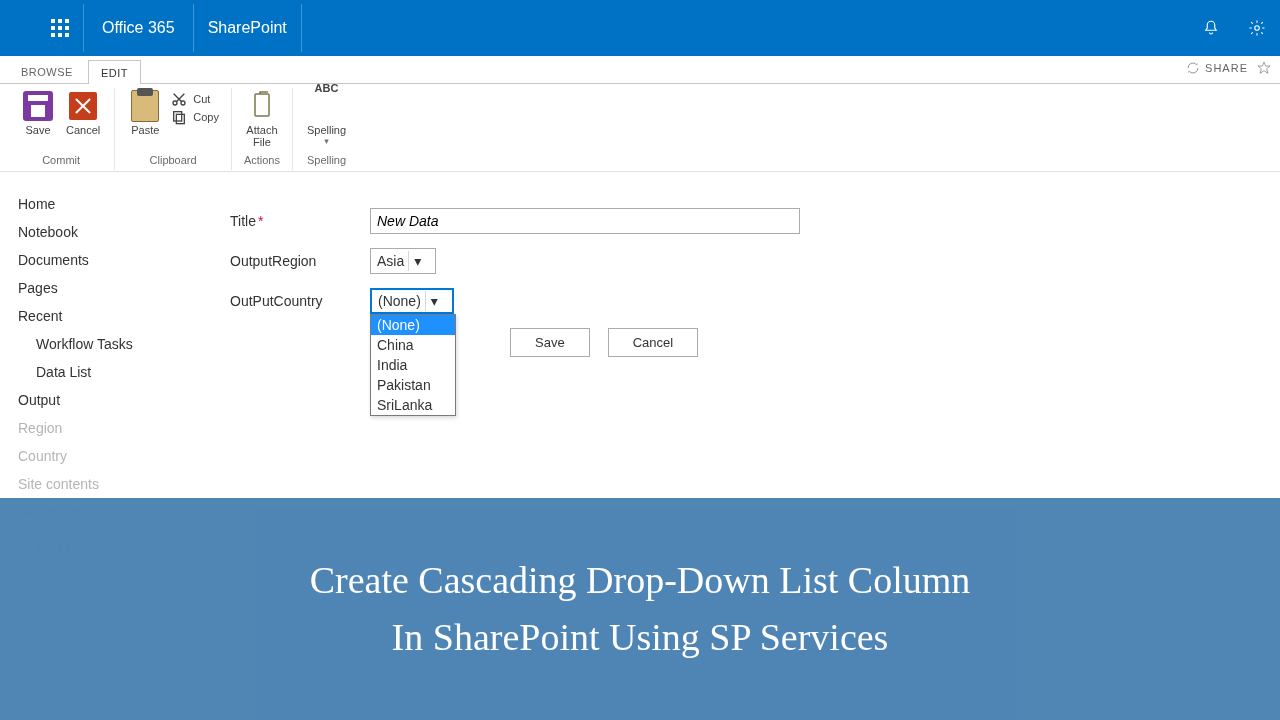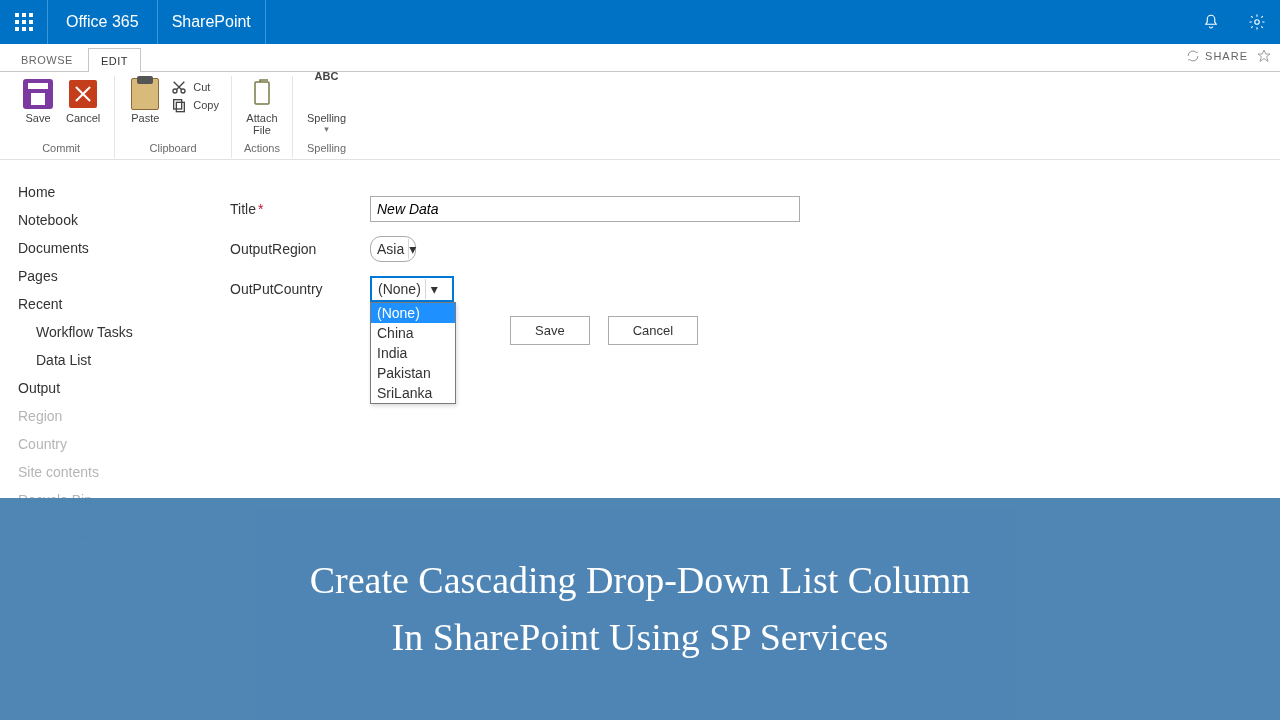--- a/index.html
+++ b/index.html
@@ -9,25 +9,26 @@
     color: #333;
     background: #fff;
     width: 1280px;
     height: 720px;
     overflow: hidden;
     position: relative;
   }
   
   .suitebar {
     background: #0072c6;
-    height: 44px;
+    height: 56px;
     display: flex;
     align-items: center;
     color: #fff;
     font-size: 16px;
+    padding-left: 36px;
   }
   .waffle {
     width: 48px; height: 48px;
     display: flex; align-items:center; justify-content:center;
     cursor: pointer;
     border-right: 1px solid rgba(255,255,255,0.25);
   }
   .waffle svg { width: 18px; height: 18px; fill:#fff; }
   .brand {
     padding: 0 18px;
@@ -152,21 +153,21 @@
     padding:0 4px 0 6px;
     font-size:14px;
     background:#fff;
     cursor:pointer;
   }
   .sel .caret {
     width:18px; height:20px; margin-left:4px;
     display:flex;align-items:center;justify-content:center;
     border-left:1px solid #d6d6d6;
   }
-  .sel.region{ width:46px;border-radius:11px;}
+  .sel.region{ width:66px;}
   .sel.country{ width:84px; border:2px solid #0078d7;}
   .dropdown {
     position:absolute;
     border:1px solid #7a7a7a;
     background:#fff;
     font-size:14px;
     width:86px;
     box-shadow:1px 2px 4px rgba(0,0,0,0.15);
   }
   .dropdown .opt { padding:2px 6px; cursor:pointer;}

